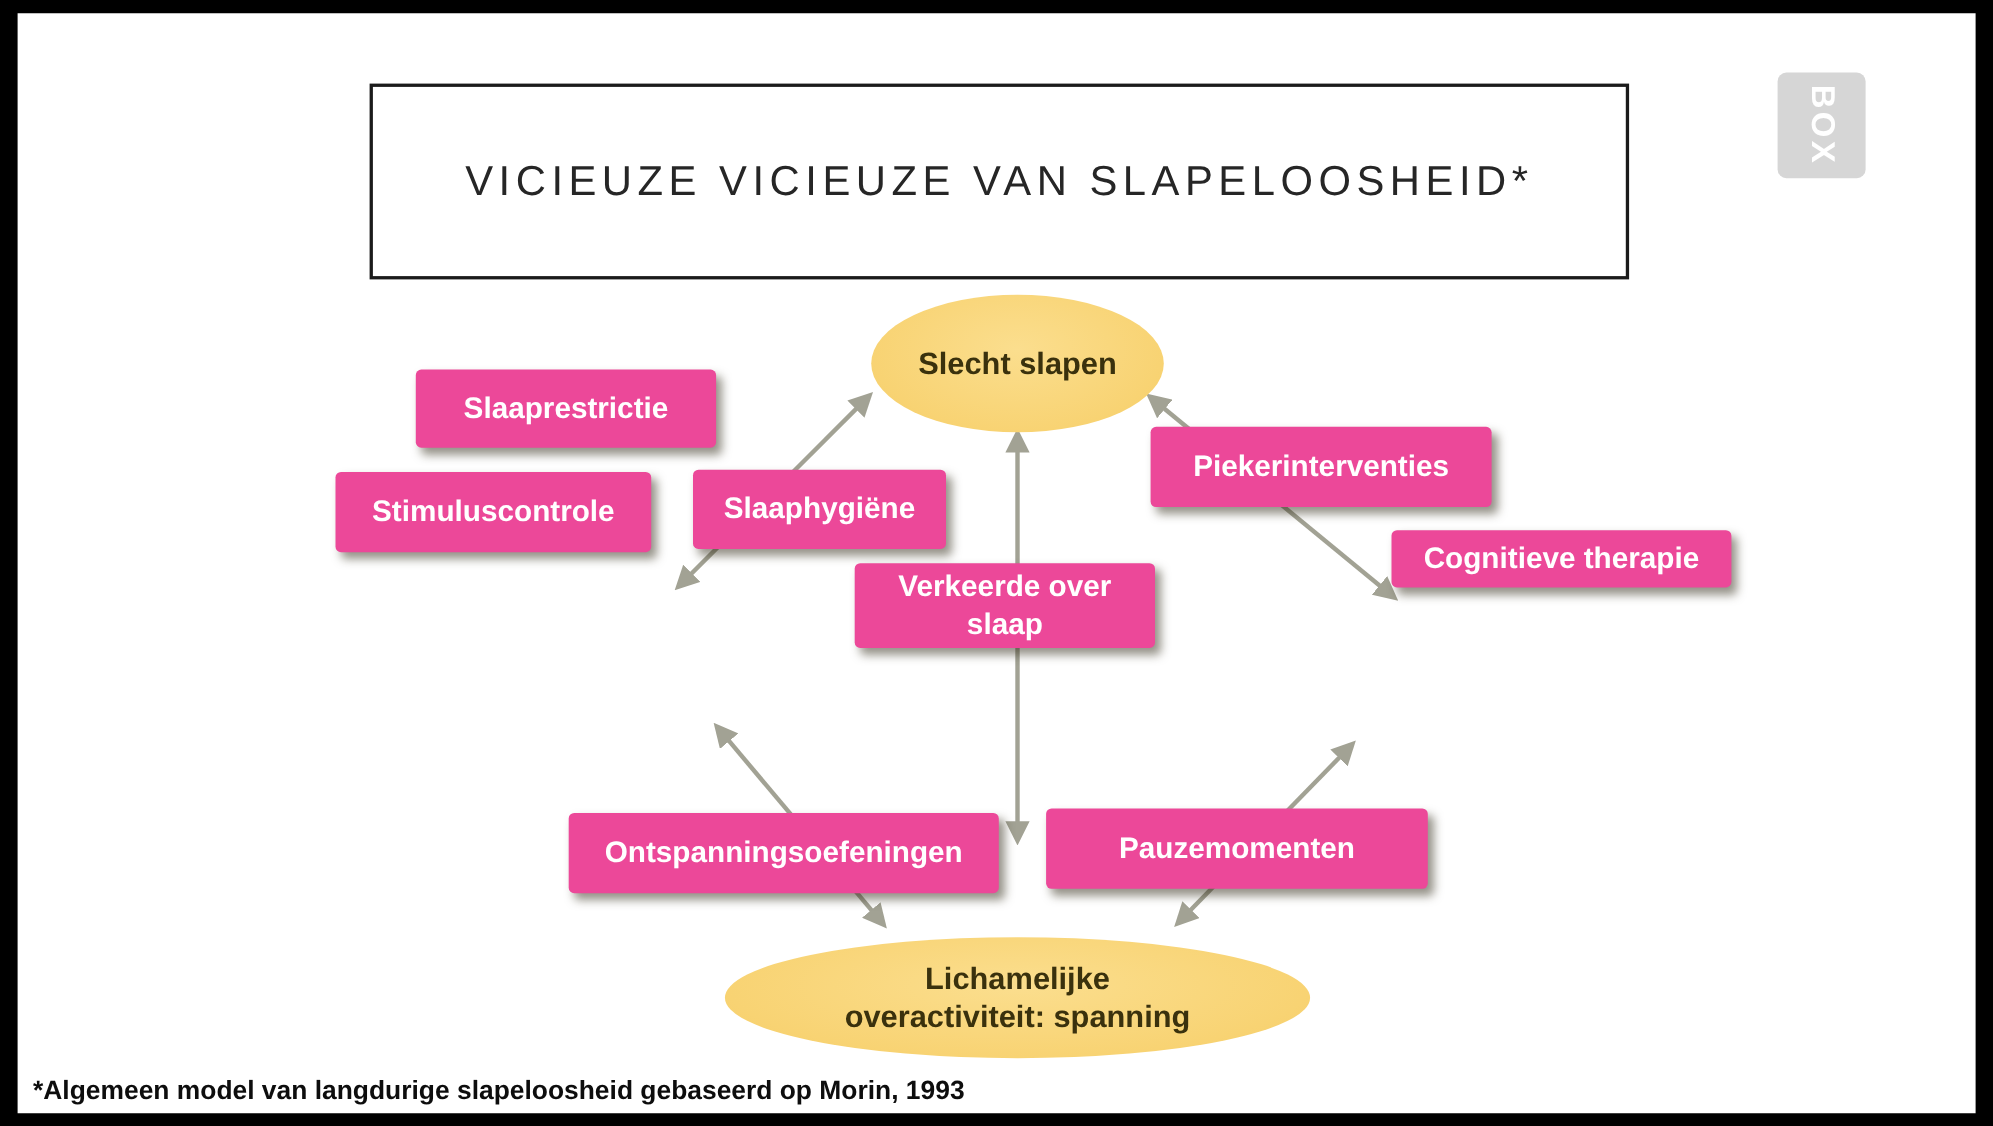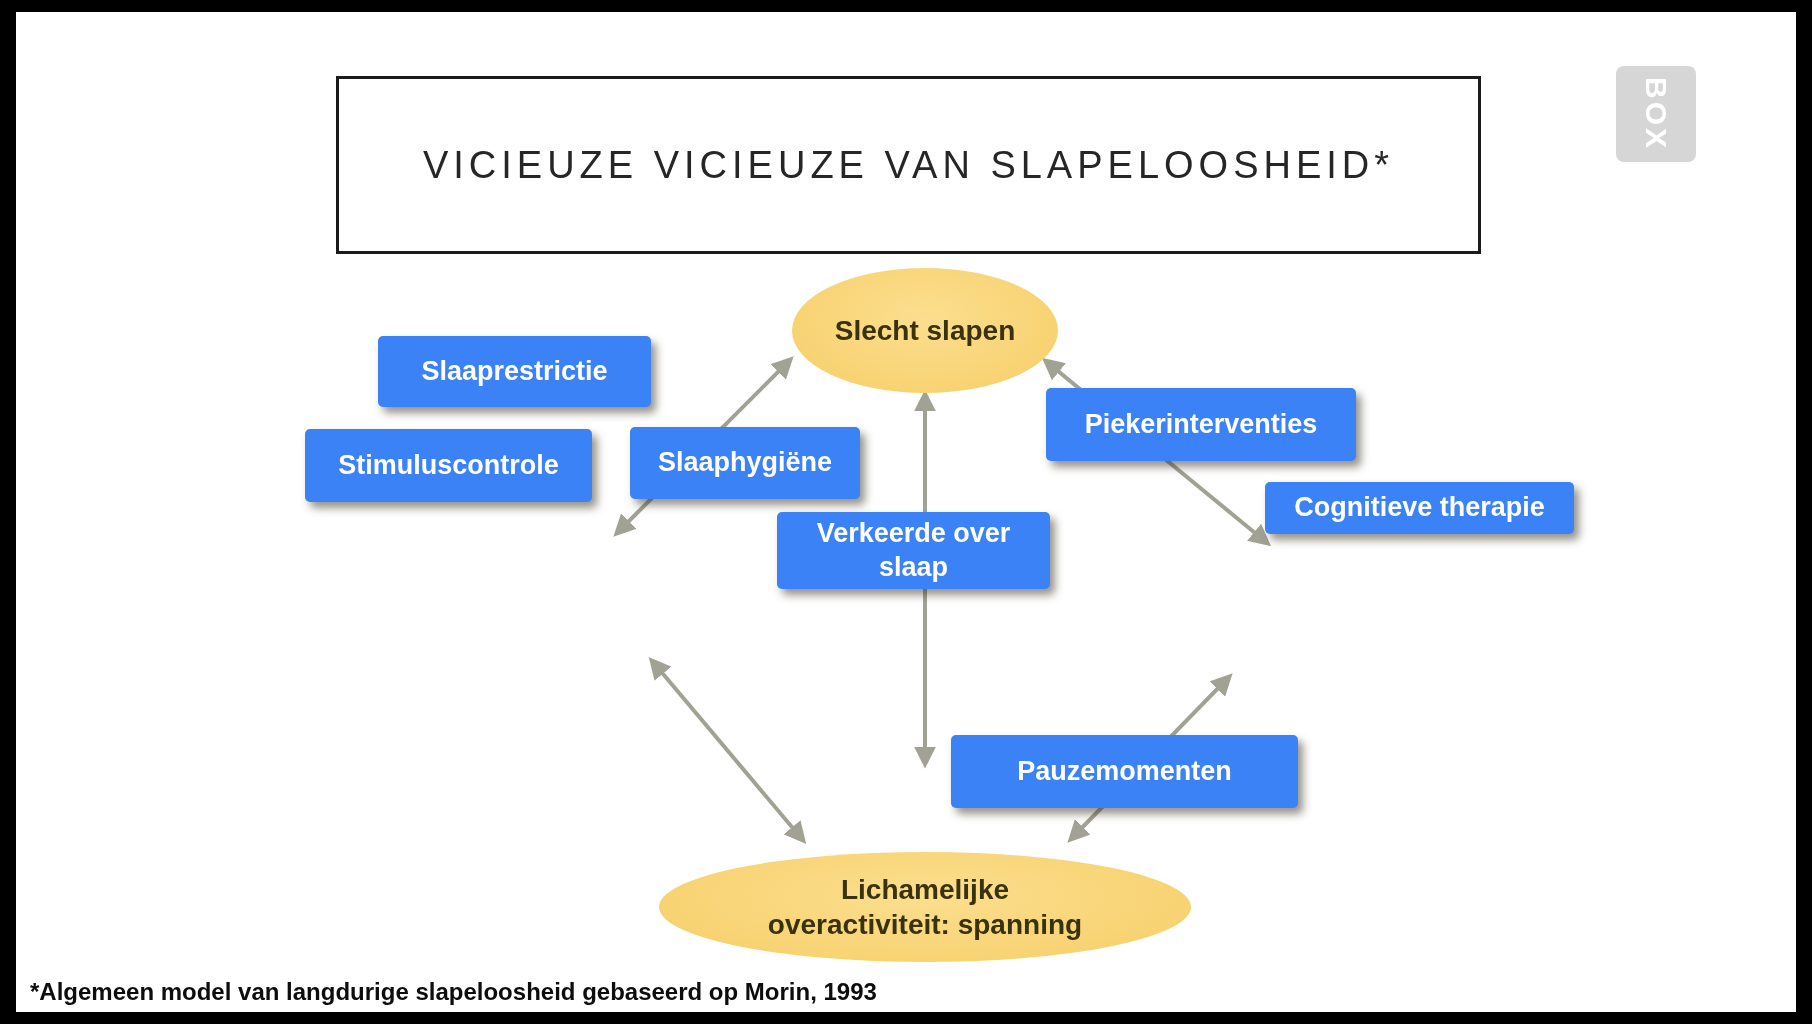--- a/index.html
+++ b/index.html
@@ -40,21 +40,21 @@
   .ellipse {
     border-radius: 50%;
     background: radial-gradient(ellipse at 50% 40%, #FBDE8E 0%, #F8D373 70%, #F5CC65 100%);
     color: #3A310D;
     font-weight: 700;
     font-size: 28px;
     line-height: 1.25;
   }
 
   .obox {
-    background: #3b82f6;
+    background: #ec4899;
     color: #ffffff;
     font-weight: 600;
     font-size: 27px;
     line-height: 1.3;
     border-radius: 5px;
     box-shadow: 5px 6px 9px rgba(45, 40, 20, 0.5);
   }
 
   .line { display: block; }
 
@@ -175,20 +175,23 @@
 
   <div class="node obox b-cognitieve-therapie">
     <span>Cognitieve therapie</span>
   </div>
 
   <div class="node obox b-informatie">
     <span class="line">Verkeerde over</span>
     <span class="line">slaap</span>
   </div>
 
+  <div class="node obox b-ontspanningsoefeningen">
+    <span>Ontspanningsoefeningen</span>
+  </div>
 
   <div class="node obox b-pauzemomenten">
     <span>Pauzemomenten</span>
   </div>
 
   <div class="footnote">*Algemeen model van langdurige slapeloosheid gebaseerd op Morin, 1993</div>
 
   <div class="frame"></div>
 
 </div>

